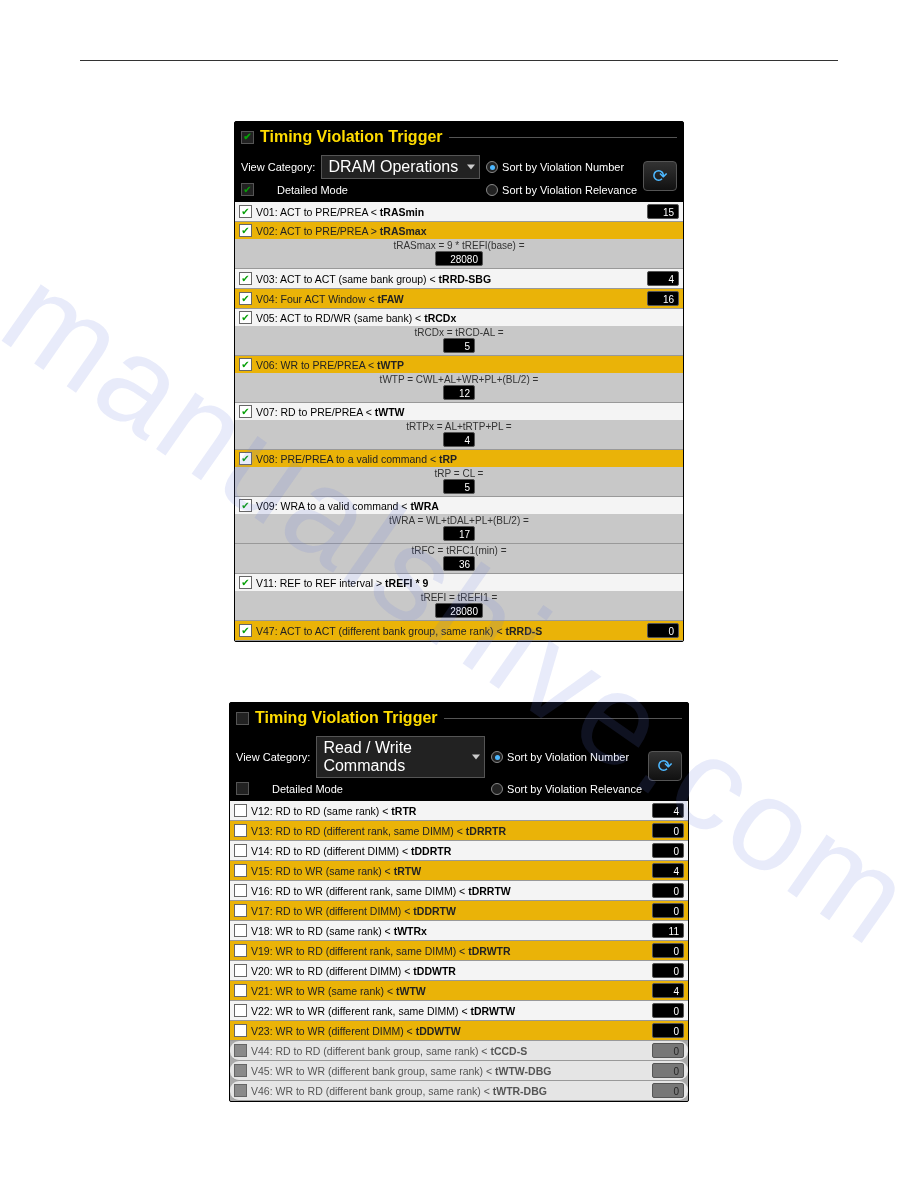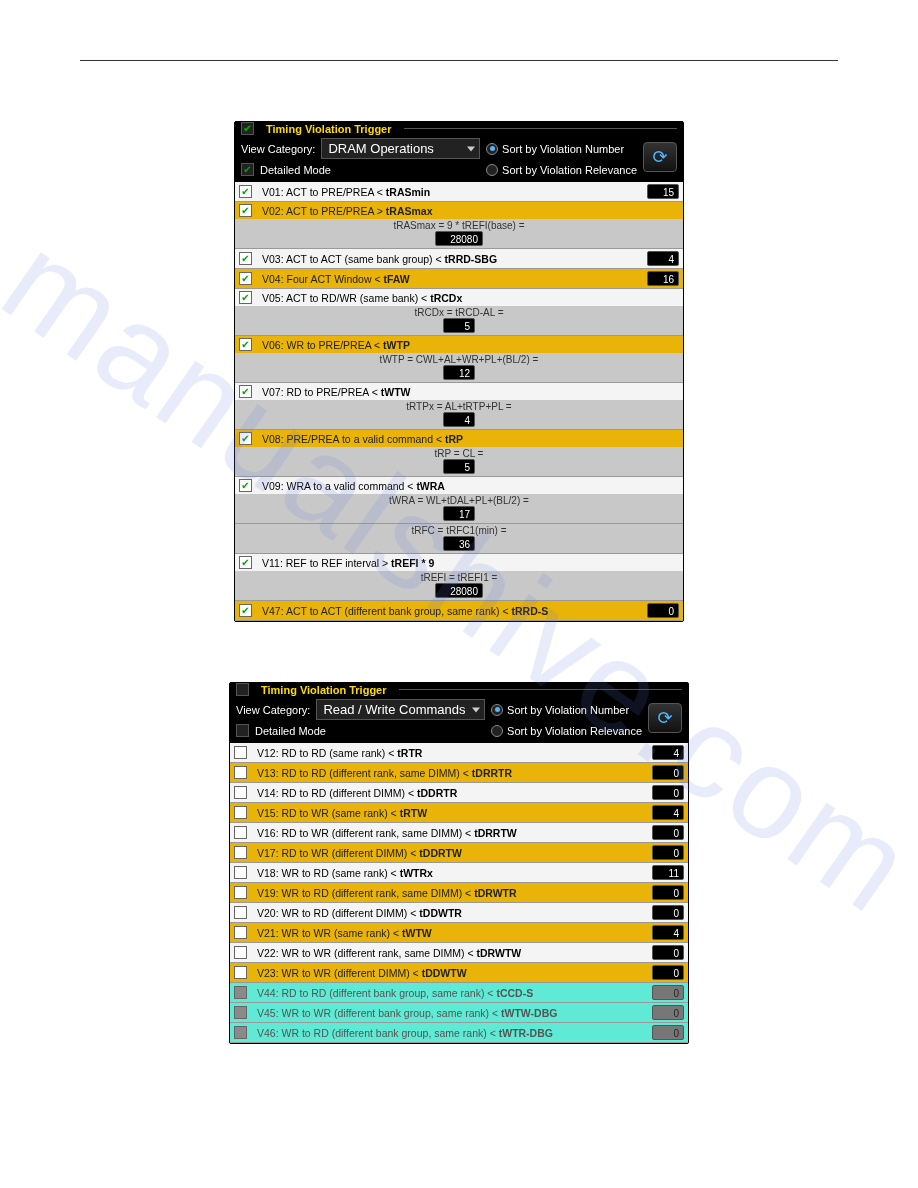--- a/index.html
+++ b/index.html
@@ -20,26 +20,26 @@
     border-radius: 2px;
     margin: 60px auto 0 auto;
     overflow: hidden;
   }
   .panel1 { width: 450px; }
   .panel2 { width: 460px; }
 
   .titlebar {
     background: #000;
     color: #ffdc00;
-    font-size: 11px;
+    font-size: 16px;
     font-weight: bold;
-    padding: 0 6px;
+    padding: 6px 6px;
     display: flex;
     align-items: center;
-    gap: 12px;
+    gap: 6px;
   }
   .titlebar .line {
     flex: 1;
     border-top: 1px solid #555;
     height: 0;
   }
   .cb {
     width: 13px; height: 13px;
     background: #fff;
     border: 1px solid #666;
@@ -66,21 +66,21 @@
     align-items: center;
   }
   .ctrlrow .lbl { color: #fff; text-align: center; }
   .select {
     background: #222;
     border: 1px solid #555;
     color: #fff;
     padding: 2px 18px 2px 6px;
     position: relative;
     min-width: 150px;
-    font-size: 13px;
+    font-size: 16px;
   }
   .select::after {
     content: "";
     position: absolute;
     right: 4px; top: 50%;
     transform: translateY(-50%);
     border-left: 4px solid transparent;
     border-right: 4px solid transparent;
     border-top: 5px solid #ccc;
   }
@@ -109,40 +109,40 @@
     border: 1px solid #555;
     border-radius: 4px;
     display: flex;
     align-items: center;
     justify-content: center;
     color: #4db8ff;
     font-size: 18px;
   }
   .detailed {
     grid-column: 1 / span 2;
-    display: flex; align-items: center; gap: 6px;
+    display: flex; align-items: center; gap: 23px;
     color: #fff;
   }
   .sort2 { grid-column: 3; }
 
   .rows { background: #aaa; }
   .vrow {
     display: flex;
     flex-direction: column;
     border-bottom: 1px solid #999;
     font-size: 10.5px;
   }
   .vrow.light { background: #f4f4f4; color:#000; }
   .vrow.dark  { background: #eab308; color:#222; }
-  .vrow.dim   { background: #5eead4; color:#555; }
+  .vrow.dim   { background: #e5e5e5; color:#555;border-radius:9px; }
   .line1 {
     display: flex;
     align-items: center;
     padding: 2px 4px;
-    gap: 10px;
+    gap: 4px;
   }
   .line1 .txt { flex: 1; }
   .line1 .txt b { font-weight: bold; }
   .valbox {
     min-width: 32px;
     padding: 0 4px;
     height: 15px;
     line-height: 15px;
     text-align: right;
     background: #000;

